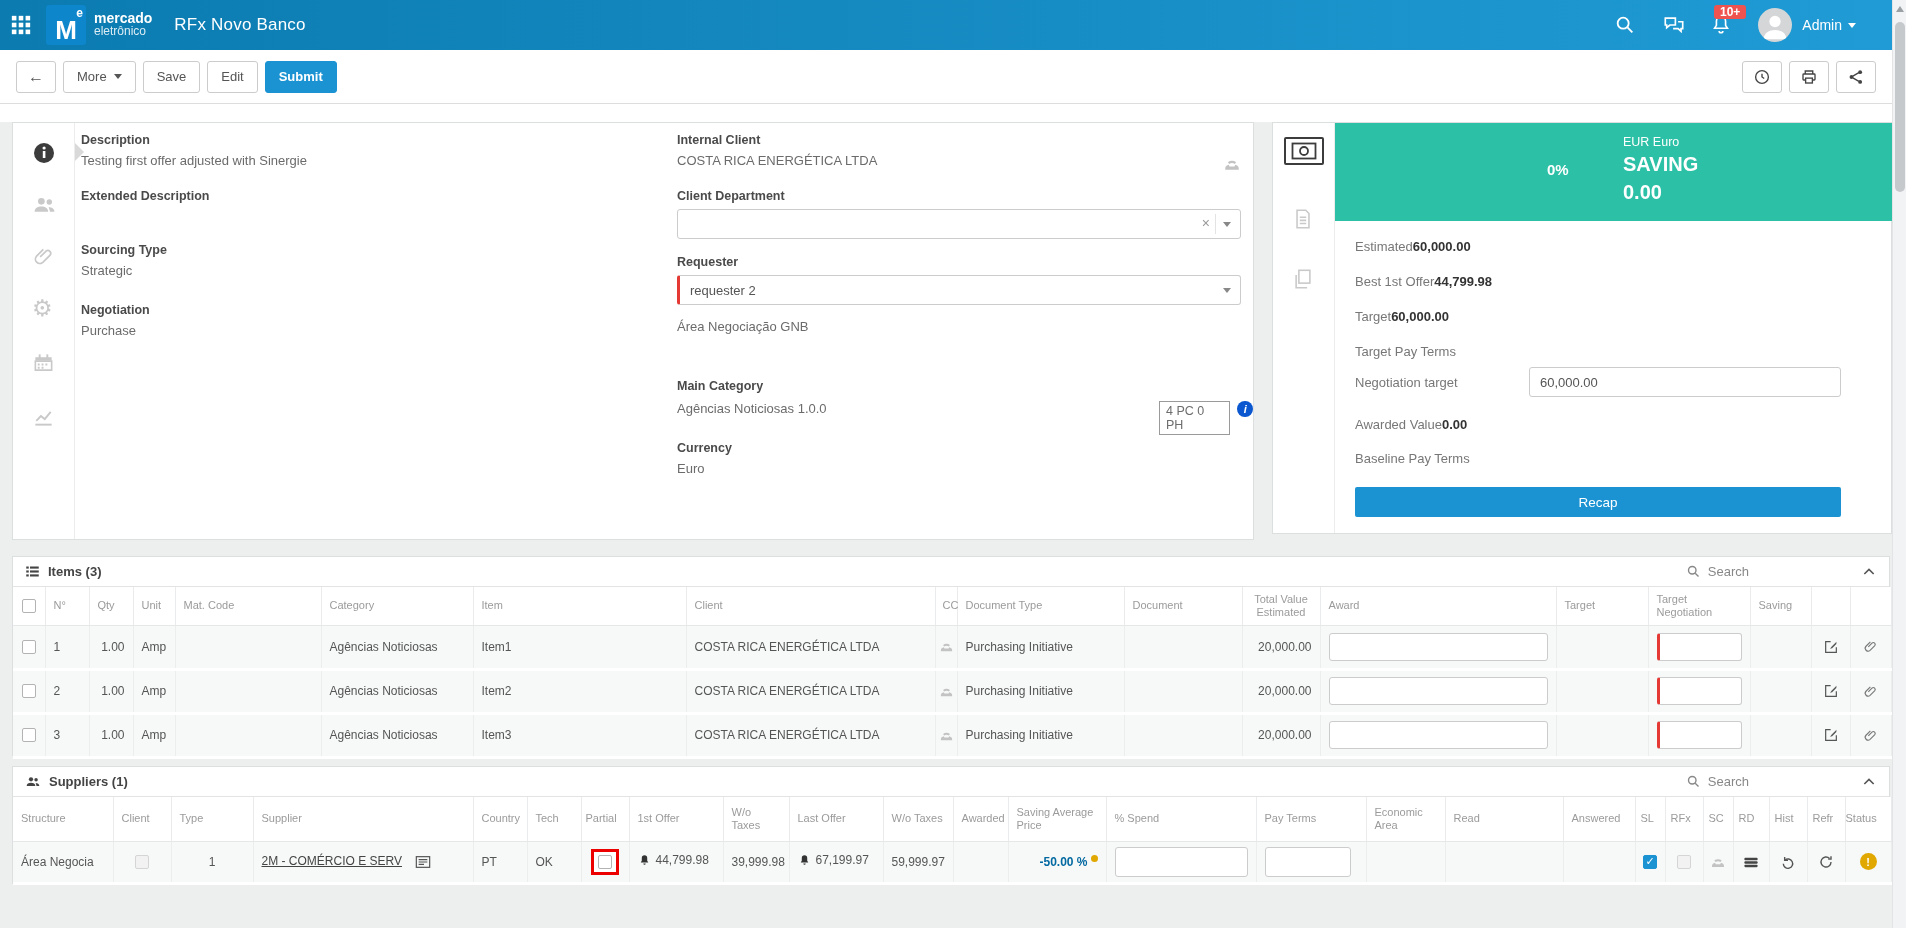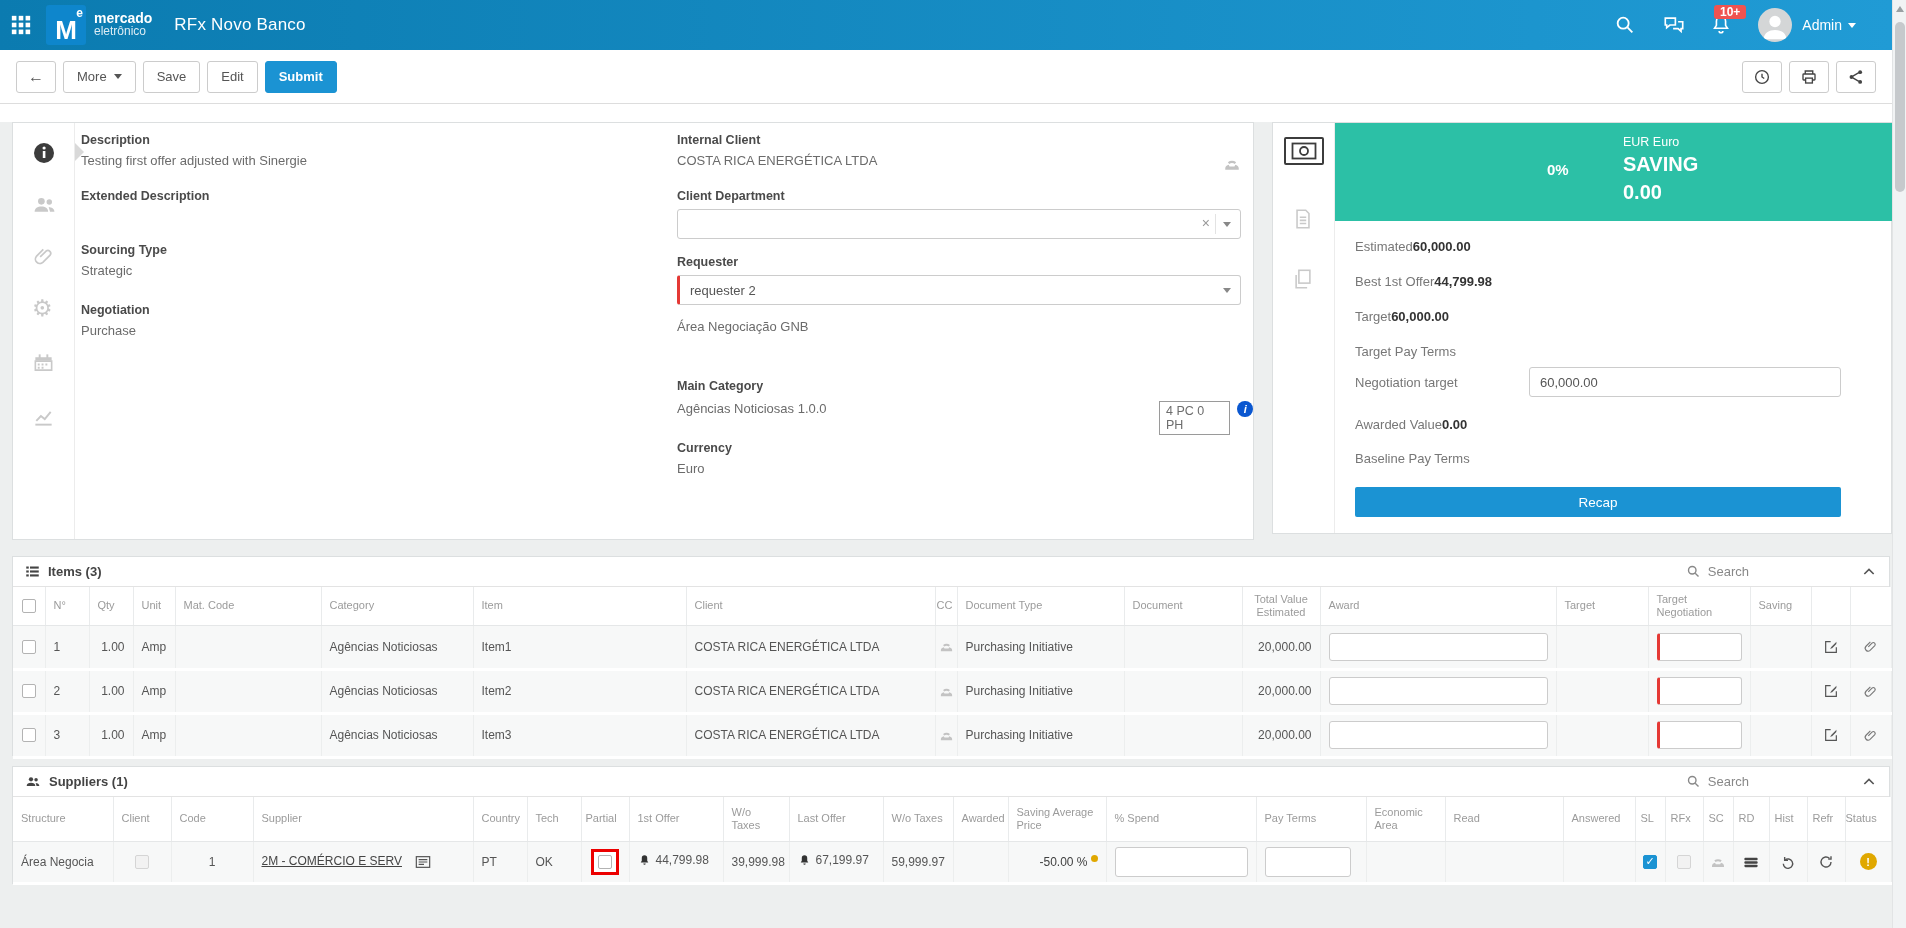--- a/index.html
+++ b/index.html
@@ -105,21 +105,21 @@
     vertical-align:middle;cursor:pointer;position:relative}
   .cb.disabled{background:#f2f2f2;border-color:#d5d5d5;cursor:default}
   .cb.checked{background:var(--accent);border-color:var(--accent)}
   .cb.checked::after{content:"✓";position:absolute;left:1.5px;top:-1px;color:#fff;font-size:11px;font-weight:bold}
   .row-input{height:28px;border:1px solid #ccc;border-radius:3px;width:100%;font-family:inherit;font-size:12px;color:#555;padding:0 6px}
   .row-input.required{border-left:3px solid var(--red)}
   .cell-icon{color:#c3c3c3;display:inline-flex;vertical-align:middle}
   .act-icon{color:#555;display:inline-flex;cursor:pointer;vertical-align:middle}
   .sup-link{color:#444;text-decoration:underline;cursor:pointer}
   .red-frame{display:inline-block;border:3px solid #ec0000;padding:3px 4px;line-height:0;background:#fff}
-  .neg{color:#404040;font-weight:normal}
+  .neg{color:#0369a1;font-weight:bold}
   .ydot{display:inline-block;width:7px;height:7px;border-radius:50%;background:var(--warning);vertical-align:top;margin-left:3px}
   .status-circ{display:inline-flex;width:17px;height:17px;border-radius:50%;background:var(--warning);color:#fff;
     align-items:center;justify-content:center;font-size:11px;font-weight:bold;cursor:pointer}
   .offer{display:inline-flex;align-items:center;gap:5px}
 
   
   .scrollbar{position:absolute;right:0;top:0;width:14px;height:928px;background:#f1f3f4;border-left:1px solid #e2e4e5}
   .scroll-thumb{position:absolute;left:2px;top:22px;width:10px;height:170px;background:#c6c9cc;border-radius:5px;cursor:grab}
   .scroll-arrow{position:absolute;left:3px;top:6px;width:0;height:0;border-left:4px solid transparent;
     border-right:4px solid transparent;border-bottom:6px solid #9aa0a3}
@@ -443,21 +443,21 @@
         <thead>
         <tr>
           <th class="c"><span class="cb"></span></th>
           <th>N°</th>
           <th>Qty</th>
           <th>Unit</th>
           <th>Mat. Code</th>
           <th>Category</th>
           <th>Item</th>
           <th>Client</th>
-          <th style="padding:3px 1px">CC</th>
+          <th style="padding:3px 7px">CC</th>
           <th>Document Type</th>
           <th>Document</th>
           <th class="c" style="white-space:normal">Total Value Estimated</th>
           <th>Award</th>
           <th>Target</th>
           <th style="white-space:normal">Target Negotiation</th>
           <th>Saving</th>
           <th></th>
           <th></th>
         </tr>
@@ -618,21 +618,21 @@
             <col style="width:30px">
             <col style="width:36px">
             <col style="width:38px">
             <col style="width:38px">
             <col style="width:46px">
           </colgroup>
         <thead>
         <tr style="height:44px">
           <th>Structure</th>
           <th>Client</th>
-          <th>Code</th>
+          <th>Type</th>
           <th>Supplier</th>
           <th>Country</th>
           <th>Tech</th>
           <th style="padding:3px 4px">Partial</th>
           <th>1st Offer</th>
           <th>W/o Taxes</th>
           <th>Last Offer</th>
           <th>W/o Taxes</th>
           <th>Awarded</th>
           <th style="white-space:normal">Saving Average Price</th>

